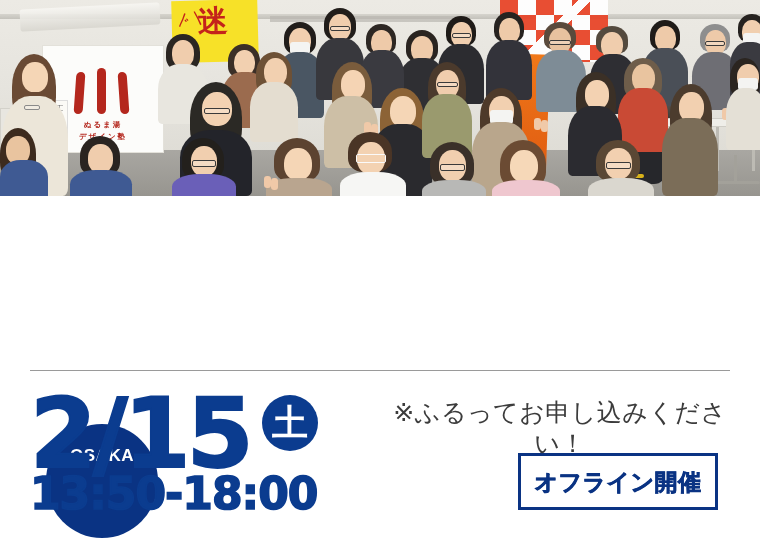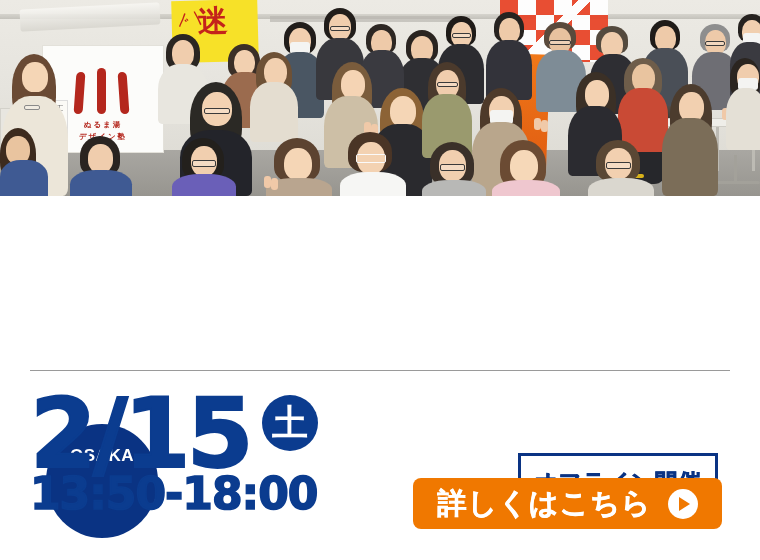--- a/index.html
+++ b/index.html
@@ -554,20 +554,17 @@
 
   <div id="date-block">
     <div>
       <span id="date-main">2/15</span>
       <span id="dow-badge">土</span>
     </div>
     <div id="time-range">13:50-18:00</div>
   </div>
 
   <div id="cta-block">
+    <div id="cta-line2">※ふるってお申し込みください！</div>
   </div>
 
-  <button id="cta-button">
-    <span class="label">詳しくはこちら</span>
-    <span id="cta-arrow"></span>
-  </button>
 
 </div>
 
 </body></html>

